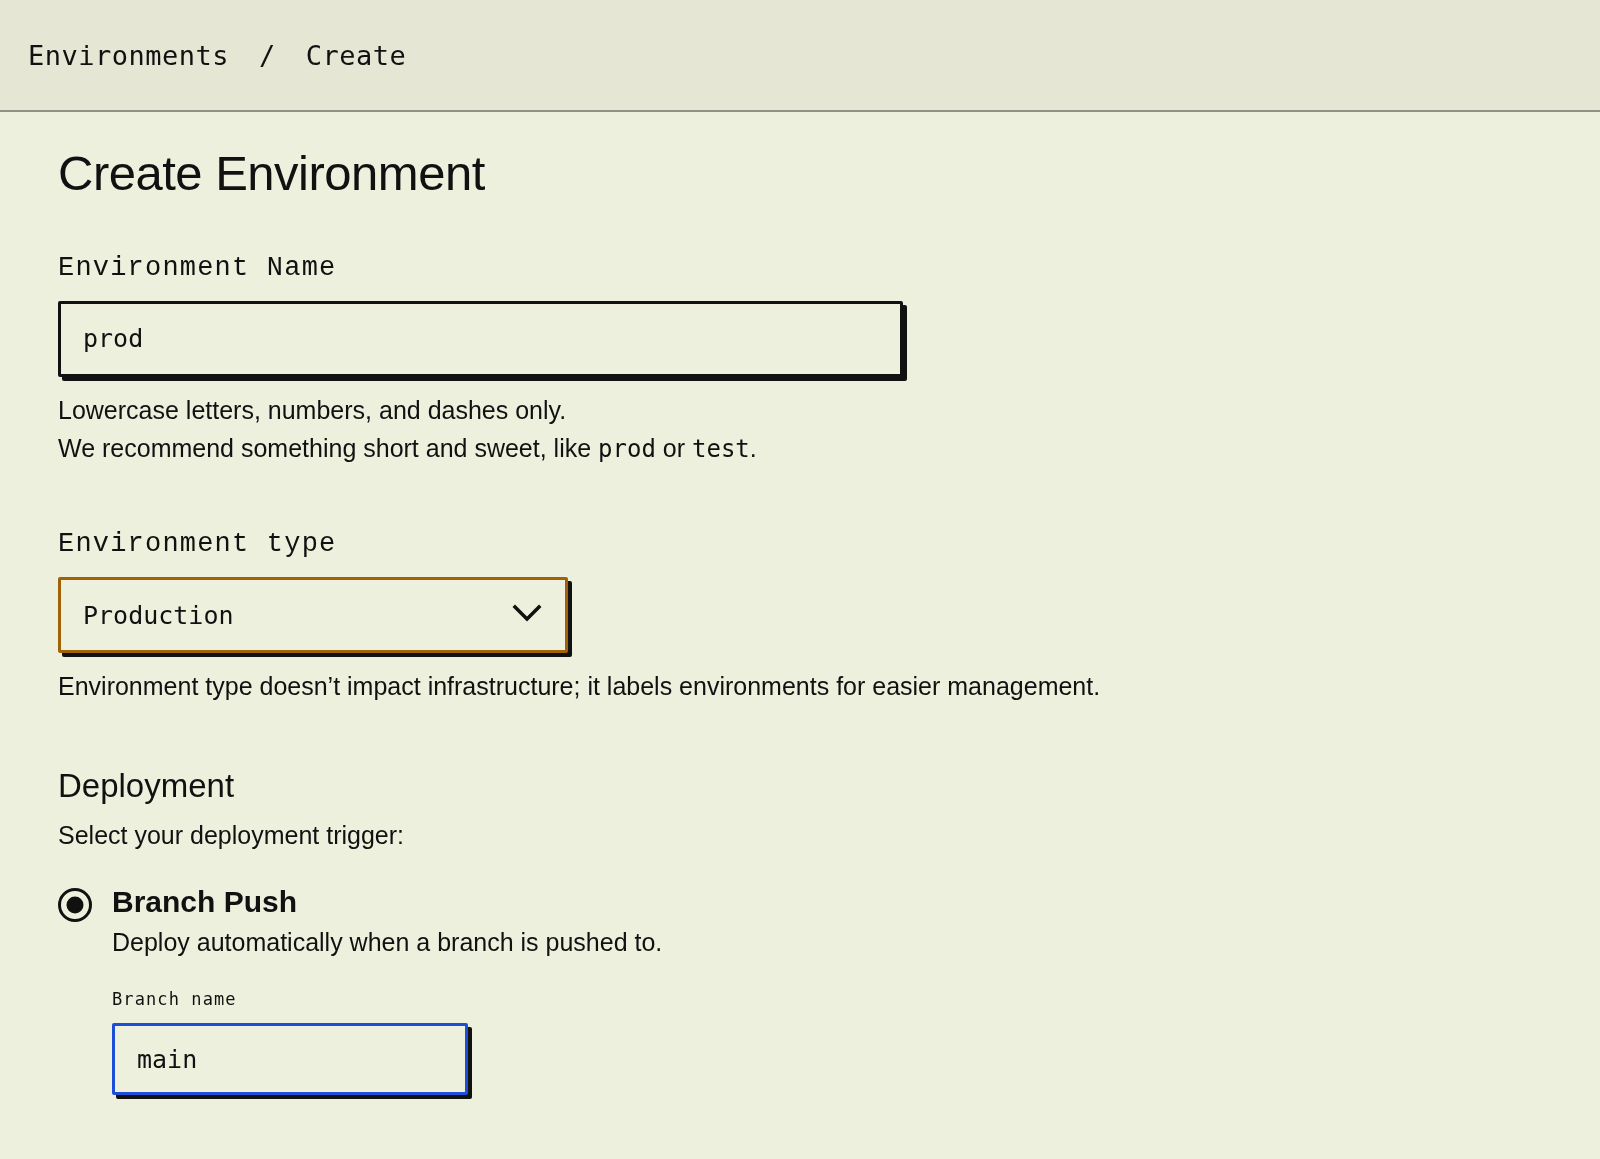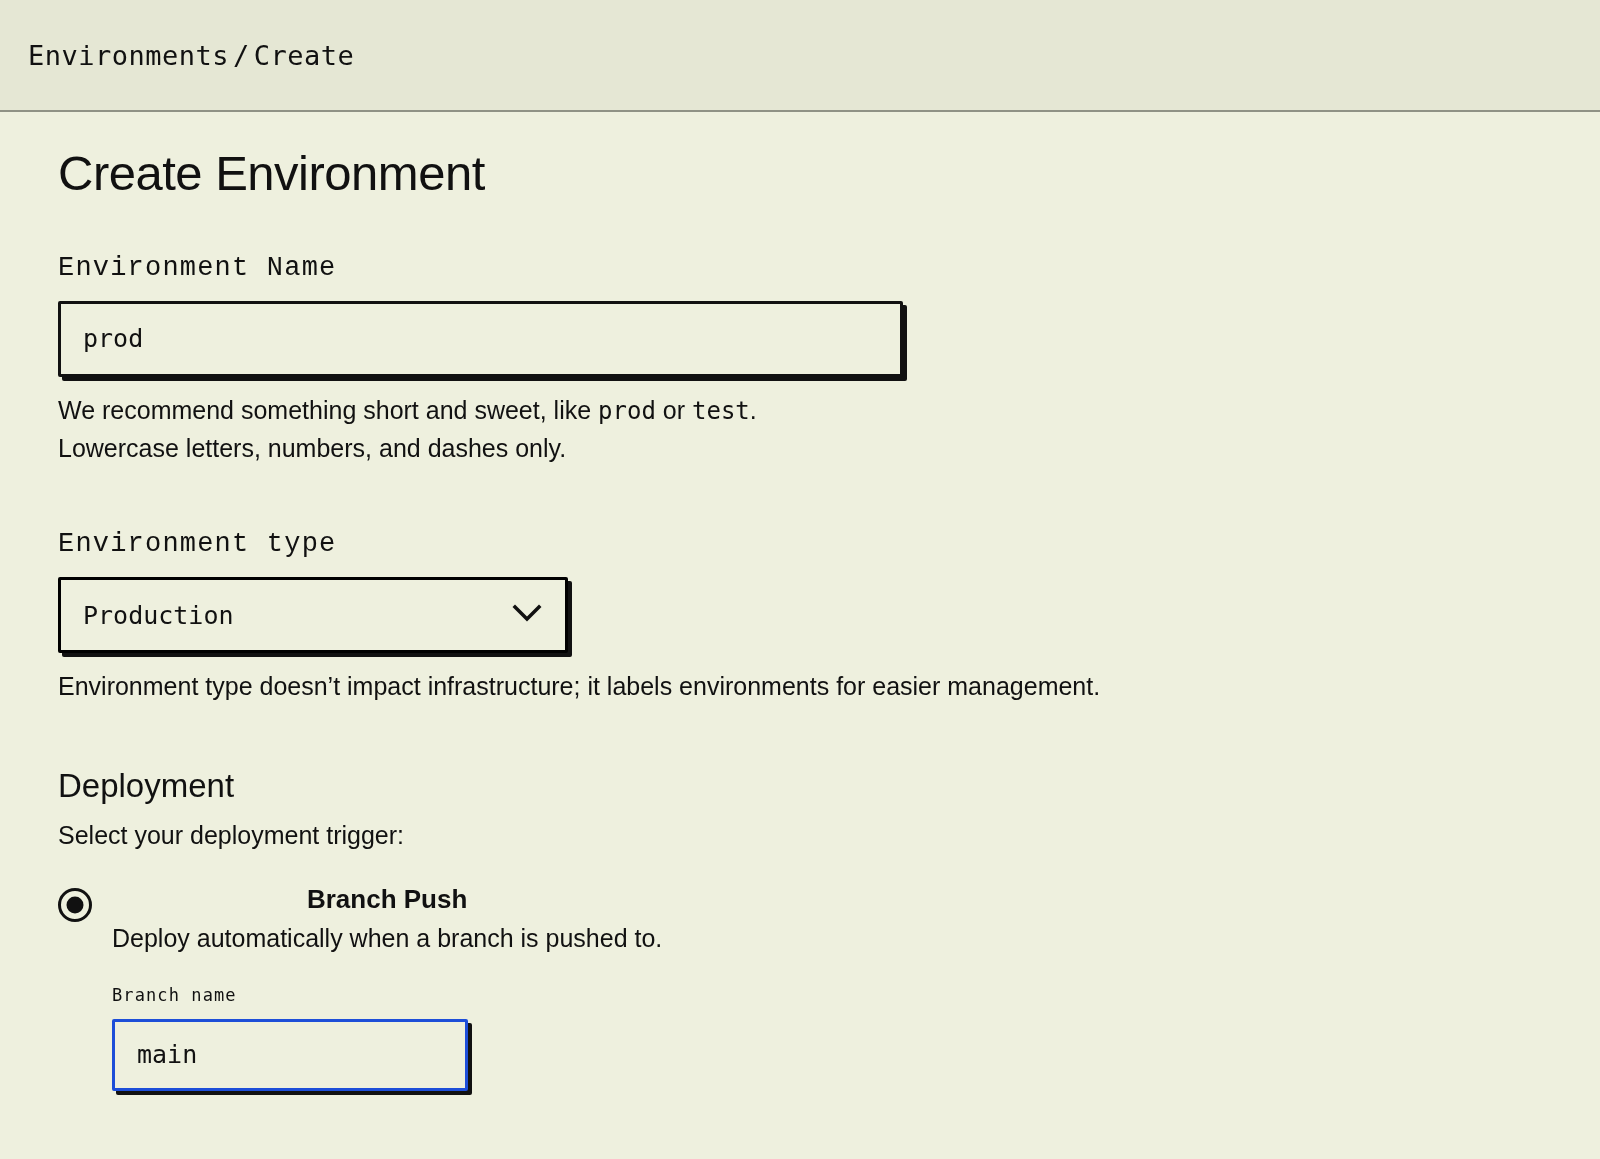--- a/index.html
+++ b/index.html
@@ -25,21 +25,21 @@
     align-items: center;
     padding-left: 28px;
   }
   .breadcrumb {
     font-family: "DejaVu Sans Mono", monospace;
     font-size: 27px;
     letter-spacing: 0.5px;
     color: #111111;
     display: flex;
     align-items: center;
-    gap: 4px;
+    gap: 30px;
   }
   .breadcrumb .crumb-sep {
     color: #111111;
   }
 
   
   .content {
     padding: 35px 0 0 58px;
   }
   .page-title {
@@ -91,21 +91,21 @@
   .select-wrap {
     position: relative;
     width: 510px;
     height: 76px;
   }
   .select-box {
     box-sizing: border-box;
     width: 510px;
     height: 76px;
     background: #eef0de;
-    border: 3px solid #000000;
+    border: 3px solid #a16207;
     border-radius: 2px;
     display: flex;
     align-items: center;
     padding: 0 22px;
     font-family: "DejaVu Sans Mono", monospace;
     font-size: 25px;
     box-shadow: 4px 4px 0 #111111;
   }
   .select-caret {
     position: absolute;
@@ -147,24 +147,23 @@
     position: absolute;
     left: 50%;
     top: 50%;
     transform: translate(-50%, -50%);
     width: 17px;
     height: 17px;
     border-radius: 50%;
     background: #111111;
   }
   .radio-title {
-    font-size: 26px;
+    font-size: 30px;
     font-weight: bold;
     line-height: 1.2;
-    text-align: center;
   }
   .radio-desc {
     font-size: 25px;
     margin-top: 8px;
   }
   .sub-field {
     margin-top: 32px;
     margin-left: 0;
   }
   .sub-label {
@@ -203,24 +202,24 @@
 </div>
 
 <div class="content">
 
   <h1 class="page-title">Create Environment</h1>
 
   <div>
     <div class="field-label">Environment Name</div>
     <input class="text-input" type="text" value="prod" style="">
     <div class="helper">
+      <div>Lowercase letters, numbers, and dashes only.</div>
       <div>
         <span>We recommend something short and sweet, like </span><span class="code">prod</span><span> or </span><span class="code">test</span><span>.</span>
       </div>
-      <div>Lowercase letters, numbers, and dashes only.</div>
     </div>
   </div>
 
   <div class="block-gap"></div>
 
   <div>
     <div class="field-label">Environment type</div>
     <div class="select-wrap">
       <div class="select-box">
         <span>Production</span>

